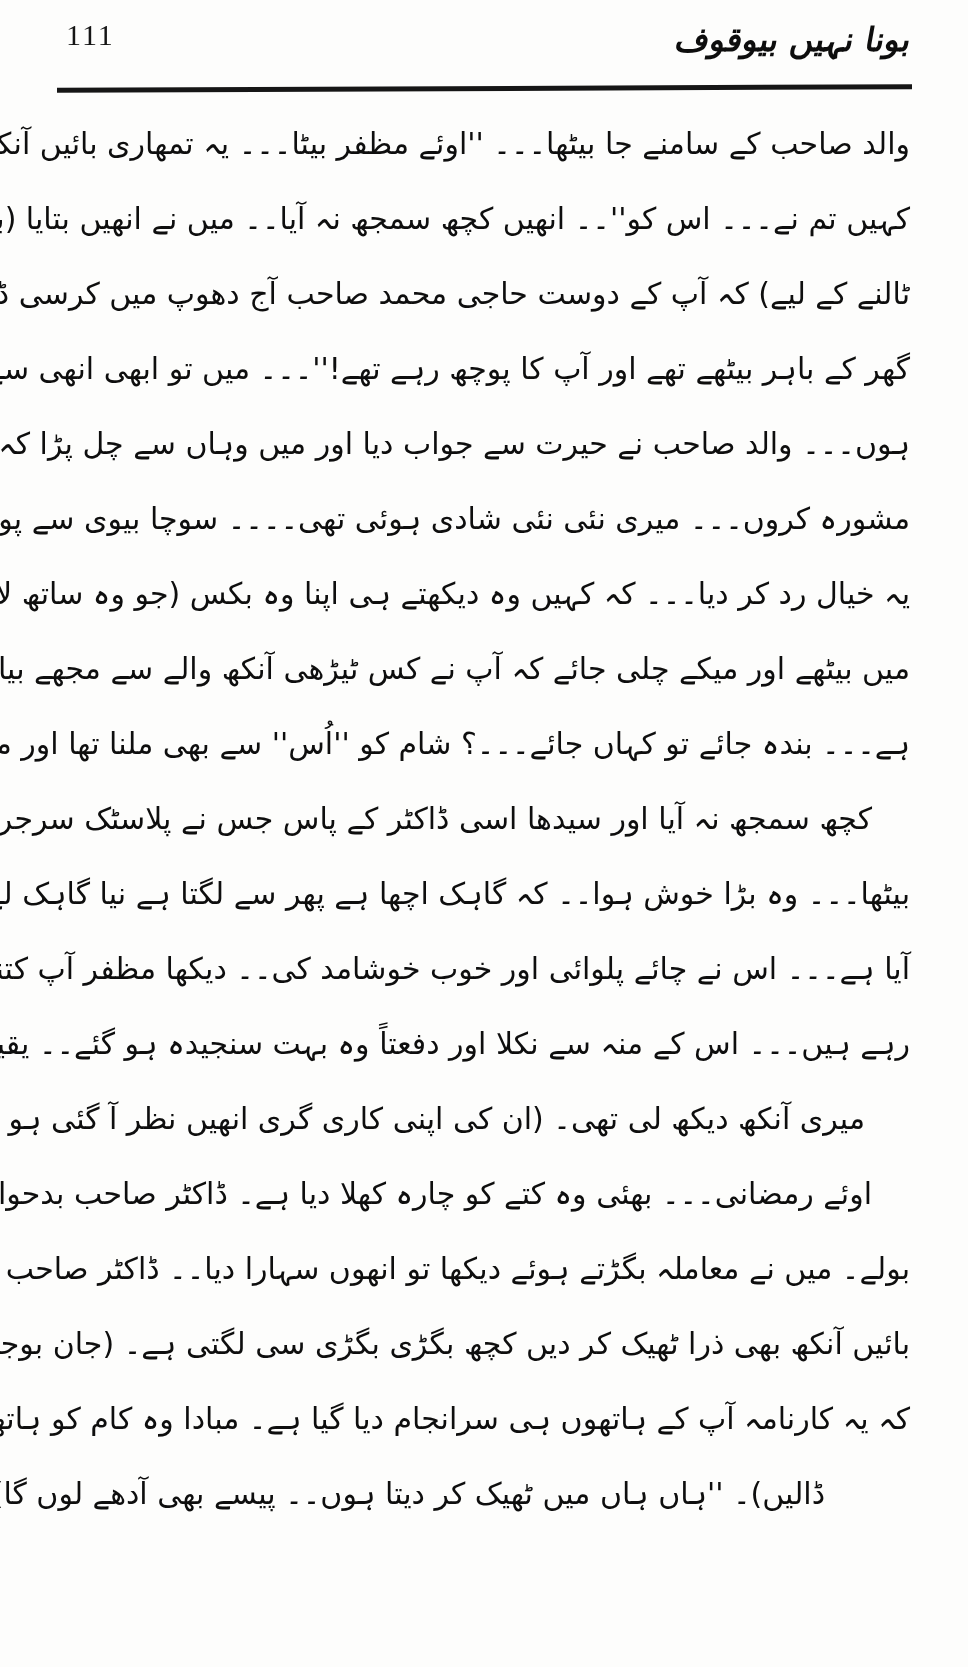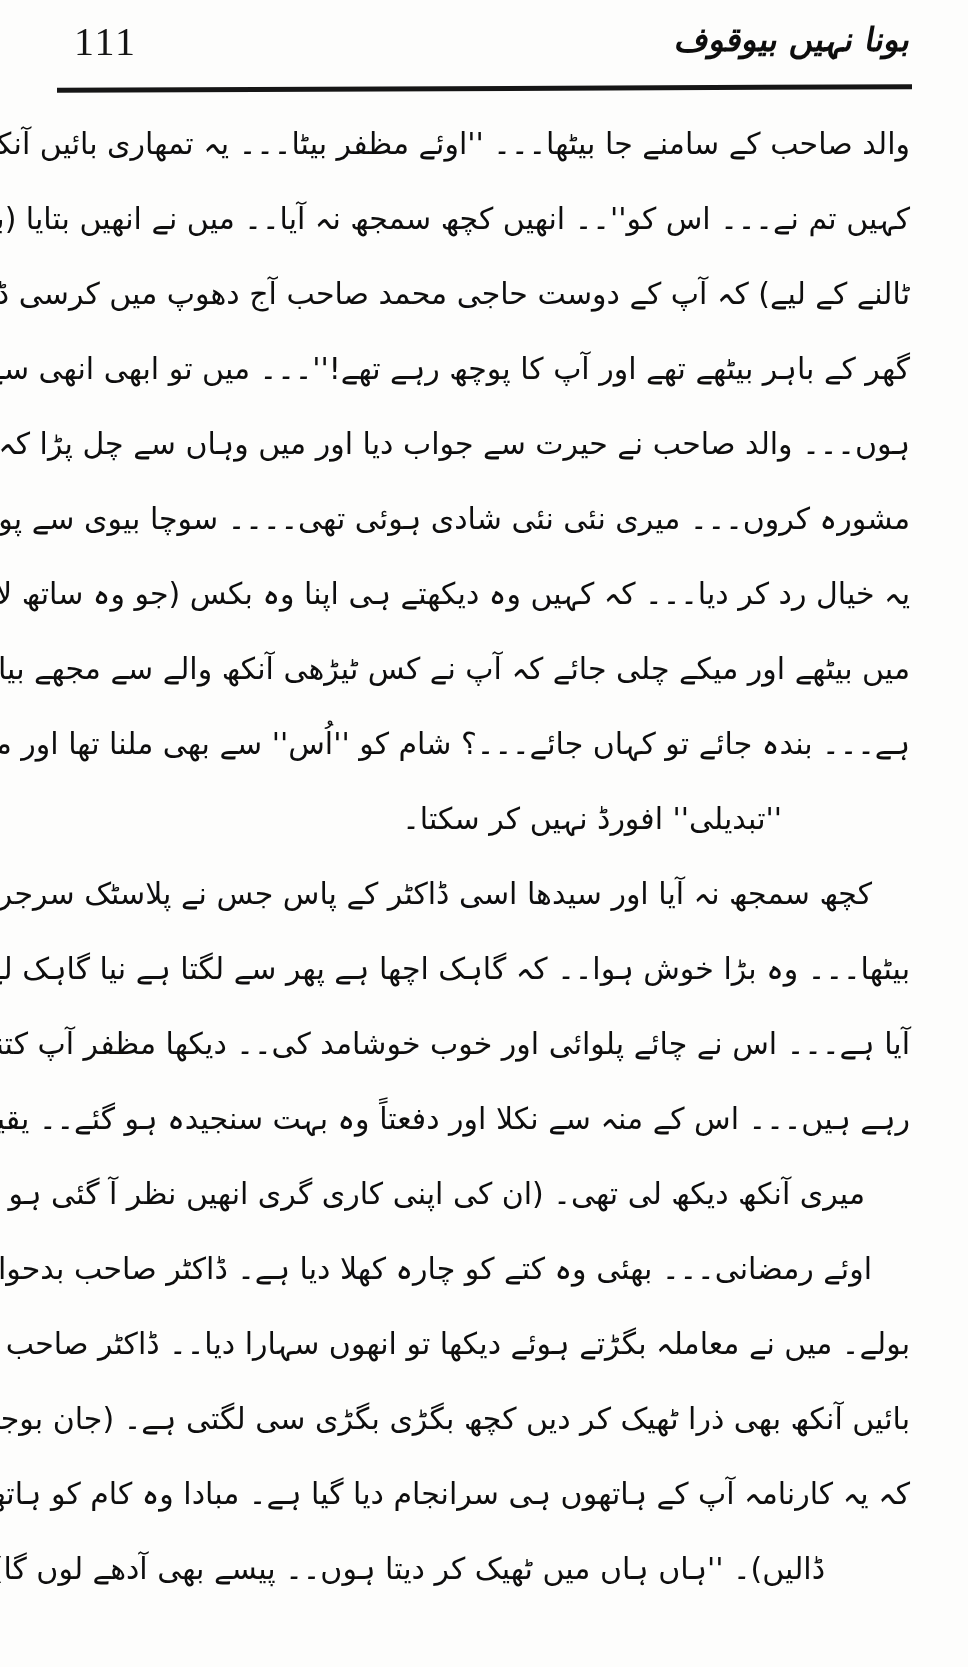--- a/index.html
+++ b/index.html
@@ -8,23 +8,23 @@
     width:968px;height:1667px;
     margin:0 auto;
     background:#fdfdfc;
     color:#111;
     overflow:hidden;
     font-family:"DejaVu Sans",sans-serif;
   }
   
   .header{position:absolute;top:0;left:0;right:0;height:92px;}
   .page-number{
-    position:absolute;left:74px;top:18px;
+    position:absolute;left:66px;top:18px;
     font-family:"Liberation Serif","DejaVu Serif",serif;
-    font-size:40px;font-weight:400;letter-spacing:2px;color:#151515;
+    font-size:30px;font-weight:400;letter-spacing:2px;color:#151515;
   }
   .book-title{
     position:absolute;right:60px;top:20px;
     direction:rtl;
     font-size:33px;font-weight:bold;font-style:italic;
     color:#0d0d0d;
     transform:skewX(4deg);
   }
   .header-rule{
     position:absolute;top:86px;left:57px;width:855px;height:5px;
@@ -66,21 +66,20 @@
   <div class="text-block">
     <div class="line">والد صاحب کے سامنے جا بیٹھا۔۔۔ ''اوئے مظفر بیٹا۔۔۔ یہ تمھاری بائیں آنکھ</div>
     <div class="line">کہیں تم نے۔۔۔ اس کو''۔۔ انھیں کچھ سمجھ نہ آیا۔۔ میں نے انھیں بتایا (بات ادھر ادھر</div>
     <div class="line">ٹالنے کے لیے) کہ آپ کے دوست حاجی محمد صاحب آج دھوپ میں کرسی ڈالے اپنے</div>
     <div class="line">گھر کے باہر بیٹھے تھے اور آپ کا پوچھ رہے تھے!''۔۔۔ میں تو ابھی انھی سے مل کر آ رہا</div>
     <div class="line">ہوں۔۔۔ والد صاحب نے حیرت سے جواب دیا اور میں وہاں سے چل پڑا کہ کس سے</div>
     <div class="line">مشورہ کروں۔۔۔ میری نئی نئی شادی ہوئی تھی۔۔۔۔ سوچا بیوی سے پوچھوں۔۔ یکدم</div>
     <div class="line">یہ خیال رد کر دیا۔۔۔ کہ کہیں وہ دیکھتے ہی اپنا وہ بکس (جو وہ ساتھ لائی تھی) اٹھا کر رکشے</div>
     <div class="line">میں بیٹھے اور میکے چلی جائے کہ آپ نے کس ٹیڑھی آنکھ والے سے مجھے بیاہ دیا</div>
     <div class="line">ہے۔۔۔ بندہ جائے تو کہاں جائے۔۔۔؟ شام کو ''اُس'' سے بھی ملنا تھا اور میں یہ</div>
-    <div class="line short l10">''تبدیلی'' افورڈ نہیں کر سکتا۔</div>
     <div class="line indent">کچھ سمجھ نہ آیا اور سیدھا اسی ڈاکٹر کے پاس جس نے پلاسٹک سرجری کی تھی جا</div>
     <div class="line">بیٹھا۔۔۔ وہ بڑا خوش ہوا۔۔ کہ گاہک اچھا ہے پھر سے لگتا ہے نیا گاہک لے کر</div>
     <div class="line">آیا ہے۔۔۔ اس نے چائے پلوائی اور خوب خوشامد کی۔۔ دیکھا مظفر آپ کتنے اچھے لگ</div>
     <div class="line">رہے ہیں۔۔۔ اس کے منہ سے نکلا اور دفعتاً وہ بہت سنجیدہ ہو گئے۔۔ یقیناً انھوں نے</div>
     <div class="line short l15">میری آنکھ دیکھ لی تھی۔ (ان کی اپنی کاری گری انھیں نظر آ گئی ہو گی)۔</div>
     <div class="line indent">اوئے رمضانی۔۔۔ بھئی وہ کتے کو چارہ کھلا دیا ہے۔ ڈاکٹر صاحب بدحواسی میں</div>
     <div class="line">بولے۔ میں نے معاملہ بگڑتے ہوئے دیکھا تو انھوں سہارا دیا۔۔ ڈاکٹر صاحب یہ میری</div>
     <div class="line">بائیں آنکھ بھی ذرا ٹھیک کر دیں کچھ بگڑی بگڑی سی لگتی ہے۔ (جان بوجھ کر انھیں نہیں بتایا</div>
     <div class="line">کہ یہ کارنامہ آپ کے ہاتھوں ہی سرانجام دیا گیا ہے۔ مبادا وہ کام کو ہاتھ ہی نہ</div>
     <div class="line short l20">ڈالیں)۔ ''ہاں ہاں میں ٹھیک کر دیتا ہوں۔۔ پیسے بھی آدھے لوں گا)۔</div>

